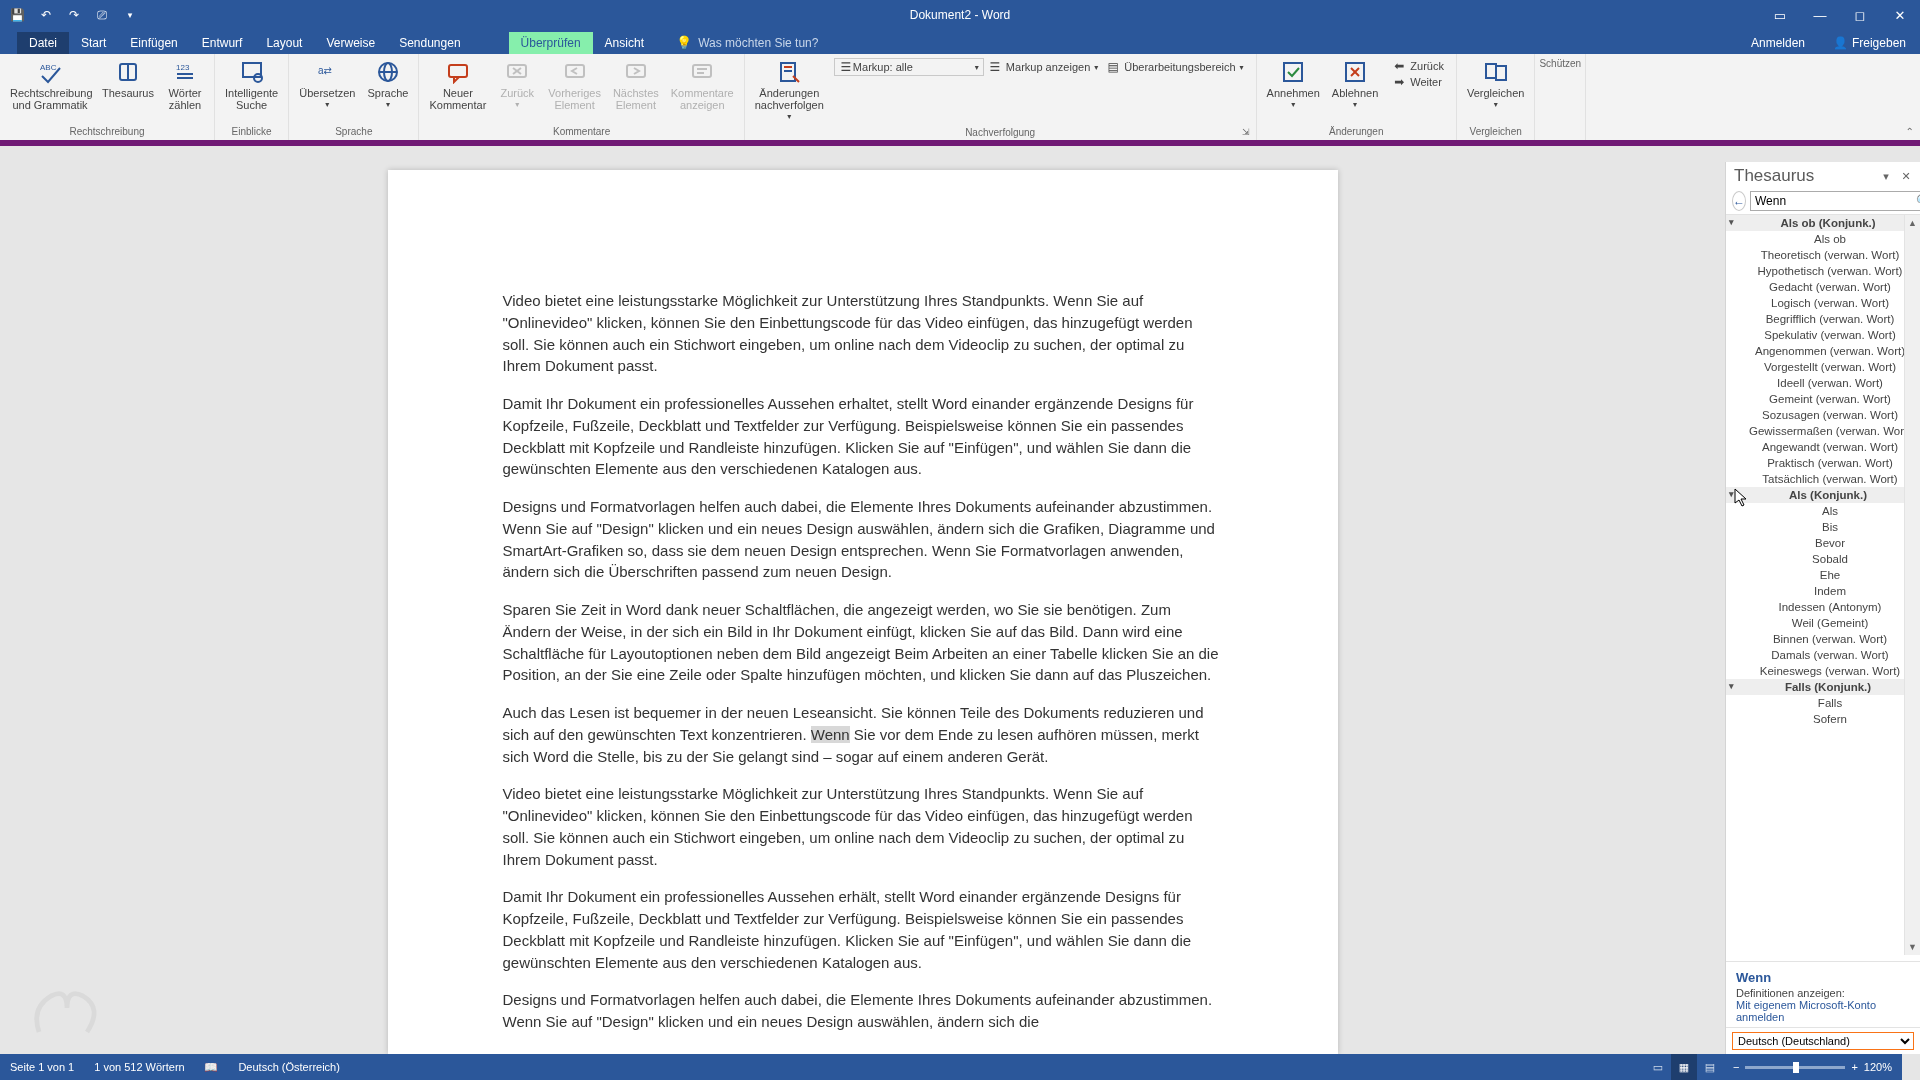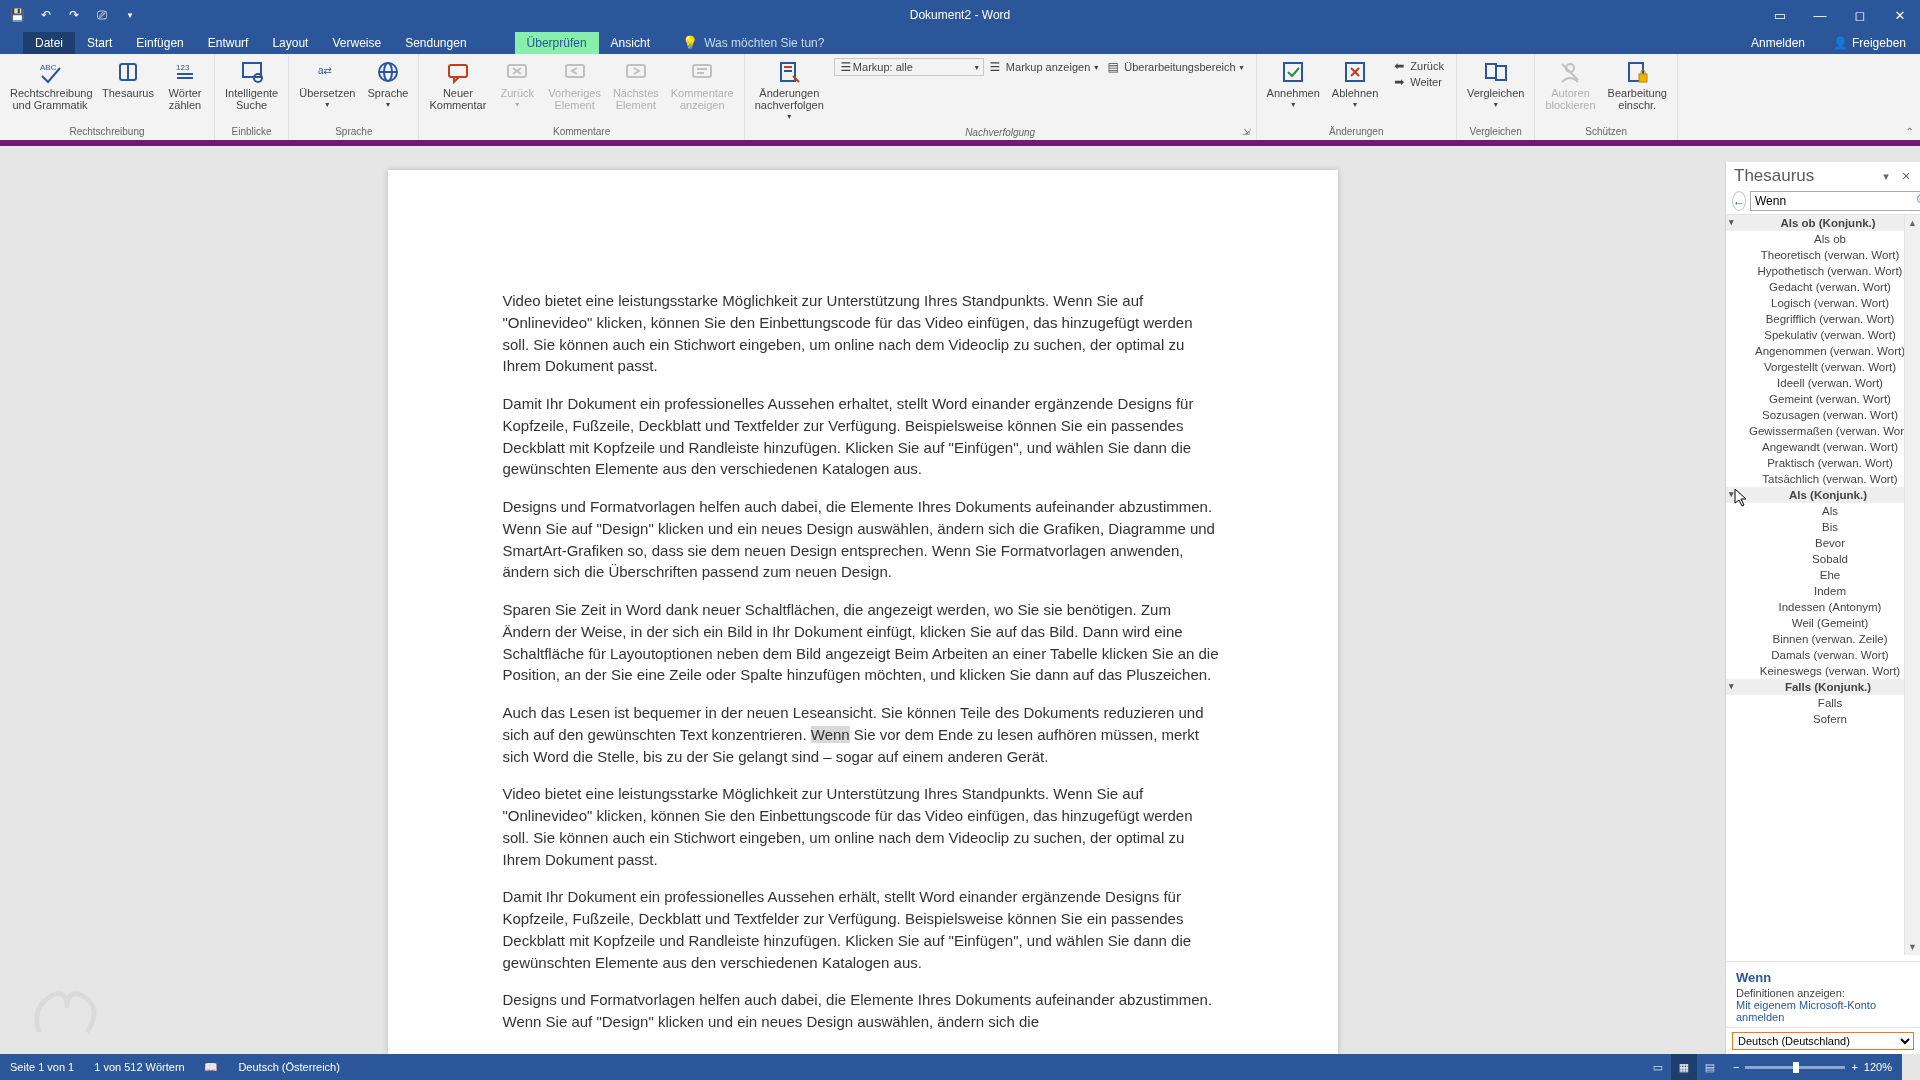--- a/index.html
+++ b/index.html
@@ -7,21 +7,21 @@
 
 
 .titlebar { height: 30px; background: #2b579a; display: flex; align-items: center; color: #fff; position: relative; }
 .titlebar .qat { display: flex; align-items: center; gap: 8px; padding-left: 8px; }
 .titlebar .qat-btn { width: 20px; height: 20px; display: flex; align-items: center; justify-content: center; color: #fff; font-size: 12px; }
 .titlebar .doc-title { position: absolute; left: 50%; transform: translateX(-50%); font-size: 12px; }
 .titlebar .win-controls { margin-left: auto; display: flex; }
 .titlebar .win-btn { width: 40px; height: 30px; display: flex; align-items: center; justify-content: center; color: #fff; font-size: 13px; }
 
 
-.ribbon-tabs { height: 24px; background: #2b579a; display: flex; align-items: flex-end; padding-left: 23px; }
+.ribbon-tabs { height: 24px; background: #2b579a; display: flex; align-items: flex-end; padding-left: 17px; }
 .ribbon-tab { padding: 4px 12px; color: #fff; font-size: 12px; cursor: pointer; }
 .ribbon-tab.file { background: #1e3e6e; }
 .ribbon-tab.active { background: #86efac; color: #2b579a; margin-left: 36px; }
 .ribbon-tell { margin-left: 12px; color: #c9d7ea; display: flex; align-items: center; gap: 6px; padding: 4px 8px; }
 .ribbon-tell .bulb { font-size: 13px; }
 .ribbon-account { margin-left: auto; display: flex; color: #fff; }
 .ribbon-account .acc-item { padding: 4px 14px; display: flex; align-items: center; gap: 4px; }
 
 
 .ribbon { height: 92px; background: #f3f3f3; border-bottom: 6px solid #701a75; display: flex; position: relative; }
@@ -287,21 +287,21 @@
           <span>Markup anzeigen</span>
           <span style="font-size:8px;">▾</span>
         </div>
         <div class="mini-row">
           <span class="mi">▤</span>
           <span>Überarbeitungsbereich</span>
           <span style="font-size:8px;">▾</span>
         </div>
       </div>
     </div>
-    <div class="ribbon-group-label" style="position:relative;font-style:italic;"><span>Nachverfolgung</span><span style="position:absolute;right:2px;font-size:9px;">⇲</span></div>
+    <div class="ribbon-group-label" style="position:relative;"><span>Nachverfolgung</span><span style="position:absolute;right:2px;font-size:9px;">⇲</span></div>
   </div>
 
   <div class="ribbon-group">
     <div class="buttons">
       <div class="big-btn">
         <span class="ico">
             <svg width="24" height="24">
               <rect x="3" y="3" width="18" height="18" class="ic-blue"></rect>
               <path d="M7 12 L11 16 L18 8" stroke="#2b8a3e" stroke-width="2" fill="none"></path>
             </svg>
@@ -344,42 +344,20 @@
             </svg>
           </span>
         <span class="lbl">Vergleichen</span>
         <span style="font-size:8px;">▾</span>
       </div>
     </div>
     <div class="ribbon-group-label">Vergleichen</div>
   </div>
 
   <div class="ribbon-group">
-    <div class="buttons">
-      <div class="big-btn disabled">
-        <span class="ico">
-            <svg width="24" height="24">
-              <circle cx="12" cy="8" r="4" class="ic-gray"></circle>
-              <path d="M4 22 Q12 14 20 22" class="ic-gray"></path>
-              <line x1="4" y1="4" x2="20" y2="20" class="ic-gray"></line>
-            </svg>
-          </span>
-        <span class="lbl">Autoren<br>blockieren</span>
-      </div>
-      <div class="big-btn">
-        <span class="ico">
-            <svg width="24" height="24">
-              <rect x="4" y="3" width="14" height="18" class="ic-blue"></rect>
-              <rect x="14" y="14" width="8" height="8" fill="#f0b400" stroke="#b8860b"></rect>
-              <path d="M16 14 v-2 a2 2 0 0 1 4 0 v2" fill="none" stroke="#b8860b"></path>
-            </svg>
-          </span>
-        <span class="lbl">Bearbeitung<br>einschr.</span>
-      </div>
-    </div>
     <div class="ribbon-group-label">Schützen</div>
   </div>
 
   <span class="collapse-caret">⌃</span>
 </div>
 
 <div class="workspace">
   <div class="page">
     <p>Video bietet eine leistungsstarke Möglichkeit zur Unterstützung Ihres Standpunkts. Wenn Sie auf "Onlinevideo" klicken, können Sie den Einbettungscode für das Video einfügen, das hinzugefügt werden soll. Sie können auch ein Stichwort eingeben, um online nach dem Videoclip zu suchen, der optimal zu Ihrem Dokument passt.</p>
     <p>Damit Ihr Dokument ein professionelles Aussehen erhaltet, stellt Word einander ergänzende Designs für Kopfzeile, Fußzeile, Deckblatt und Textfelder zur Verfügung. Beispielsweise können Sie ein passendes Deckblatt mit Kopfzeile und Randleiste hinzufügen. Klicken Sie auf "Einfügen", und wählen Sie dann die gewünschten Elemente aus den verschiedenen Katalogen aus.</p>
@@ -432,21 +410,21 @@
         <div class="pane-item">Tatsächlich (verwan. Wort)</div>
         <div class="pane-cat">Als (Konjunk.)</div>
         <div class="pane-item">Als</div>
         <div class="pane-item">Bis</div>
         <div class="pane-item">Bevor</div>
         <div class="pane-item">Sobald</div>
         <div class="pane-item">Ehe</div>
         <div class="pane-item">Indem</div>
         <div class="pane-item">Indessen (Antonym)</div>
         <div class="pane-item">Weil (Gemeint)</div>
-        <div class="pane-item">Binnen (verwan. Zeile)</div>
+        <div class="pane-item">Binnen (verwan. Wort)</div>
         <div class="pane-item">Damals (verwan. Wort)</div>
         <div class="pane-item">Keineswegs (verwan. Wort)</div>
         <div class="pane-cat">Falls (Konjunk.)</div>
         <div class="pane-item">Falls</div>
         <div class="pane-item">Sofern</div>
       </div>
     <div class="pane-scrollbar">
       <div class="pane-scroll-arrow">▲</div>
       <div class="pane-scroll-track"></div>
       <div class="pane-scroll-arrow" style="position:absolute;bottom:0;width:100%;">▼</div>

